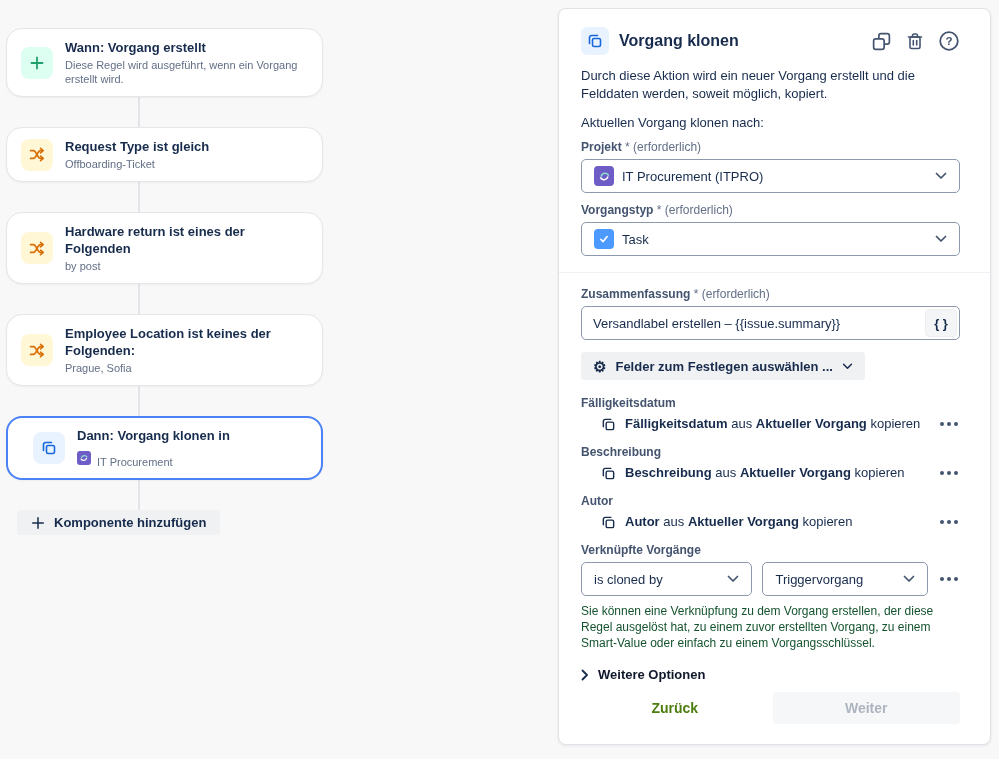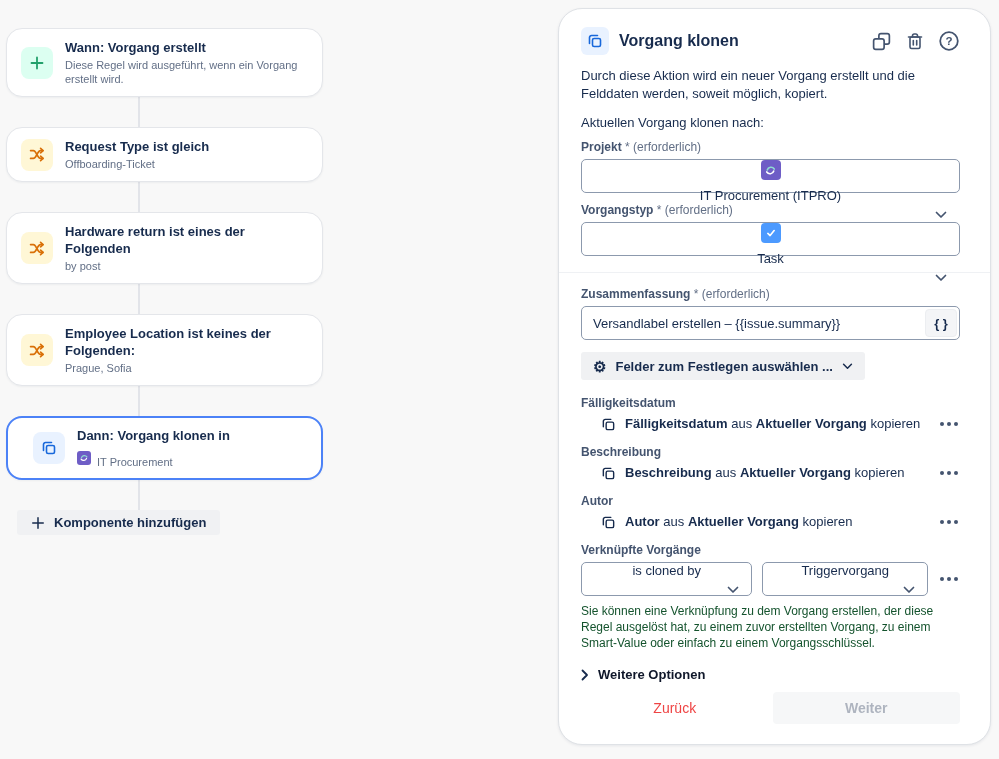--- a/index.html
+++ b/index.html
@@ -52,21 +52,21 @@
     height: 25px; padding: 0 14px; margin-left: 11px; margin-top: 0;
     font-family: inherit; font-size: 13px; font-weight: 700; color: #172b4d;
     cursor: pointer;
   }
 
   
   .panel {
     position: absolute; left: 558px; top: 8px; width: 433px; height: 737px;
     background: #fff;
     border: 1px solid #dfe2e6;
-    border-radius: 24px;
+    border-radius: 8px;
     box-shadow: 0 1px 3px rgba(9,30,66,.08);
     padding: 18px 30px 20px 22px;
     display: flex; flex-direction: column;
   }
   .panel-header { display: flex; align-items: center; gap: 10px; margin-bottom: 12px; }
   .panel-title-icon {
     width: 28px; height: 28px; border-radius: 6px; background: #e9f2ff; flex: none;
     display: flex; align-items: center; justify-content: center;
   }
   .panel-title { font-size: 16px; font-weight: 700; color: #172b4d; flex: 1; }
@@ -75,21 +75,21 @@
 
   .desc { font-size: 13px; color: #172b4d; line-height: 18px; margin-bottom: 12px; }
   .heading2 { font-size: 13px; color: #172b4d; margin-bottom: 10px; }
 
   .field-label { font-size: 12px; font-weight: 700; color: #44546f; margin-bottom: 4px; line-height: 15px; }
   .required { font-weight: 400; color: #626f86; }
 
   .select {
     height: 34px; border: 1px solid #8c99ad; border-radius: 5px; background: #fff;
     display: flex; align-items: center; gap: 8px; padding: 0 12px;
-    margin-bottom: 10px; cursor: pointer; flex-direction: column;
+    margin-bottom: 10px; cursor: pointer;
   }
   .select-value { font-size: 13px; color: #172b4d; white-space: nowrap; }
   .select .chev { margin-left: auto; }
   .avatar {
     width: 20px; height: 20px; border-radius: 4px; flex: none;
     display: flex; align-items: center; justify-content: center;
   }
   .avatar.project { background: #6e5dc6; }
   .avatar.task { background: #4c9aff; }
 
@@ -135,21 +135,21 @@
 
   .more-options {
     display: inline-flex; align-items: center; gap: 9px; align-self: flex-start;
     background: none; border: none; padding: 2px 0; cursor: pointer;
     font-family: inherit; font-size: 13px; font-weight: 600; color: #0f172a;
   }
 
   .footer { margin-top: auto; display: grid; grid-template-columns: 1fr 1fr; gap: 4px; }
   .btn-back {
     background: none; border: none; border-radius: 4px; height: 32px;
-    font-family: inherit; font-size: 14px; font-weight: 400; color: #ef4444; cursor: pointer;
+    font-family: inherit; font-size: 14px; font-weight: 700; color: #4d7c0f; cursor: pointer;
   }
   .btn-next {
     background: #f6f7f8; border: none; border-radius: 4px; height: 32px;
     font-family: inherit; font-size: 14px; font-weight: 700; color: #aeb4bf; cursor: default;
   }
 
   svg { display: block; }
 </style>
 </head>
 <body>

